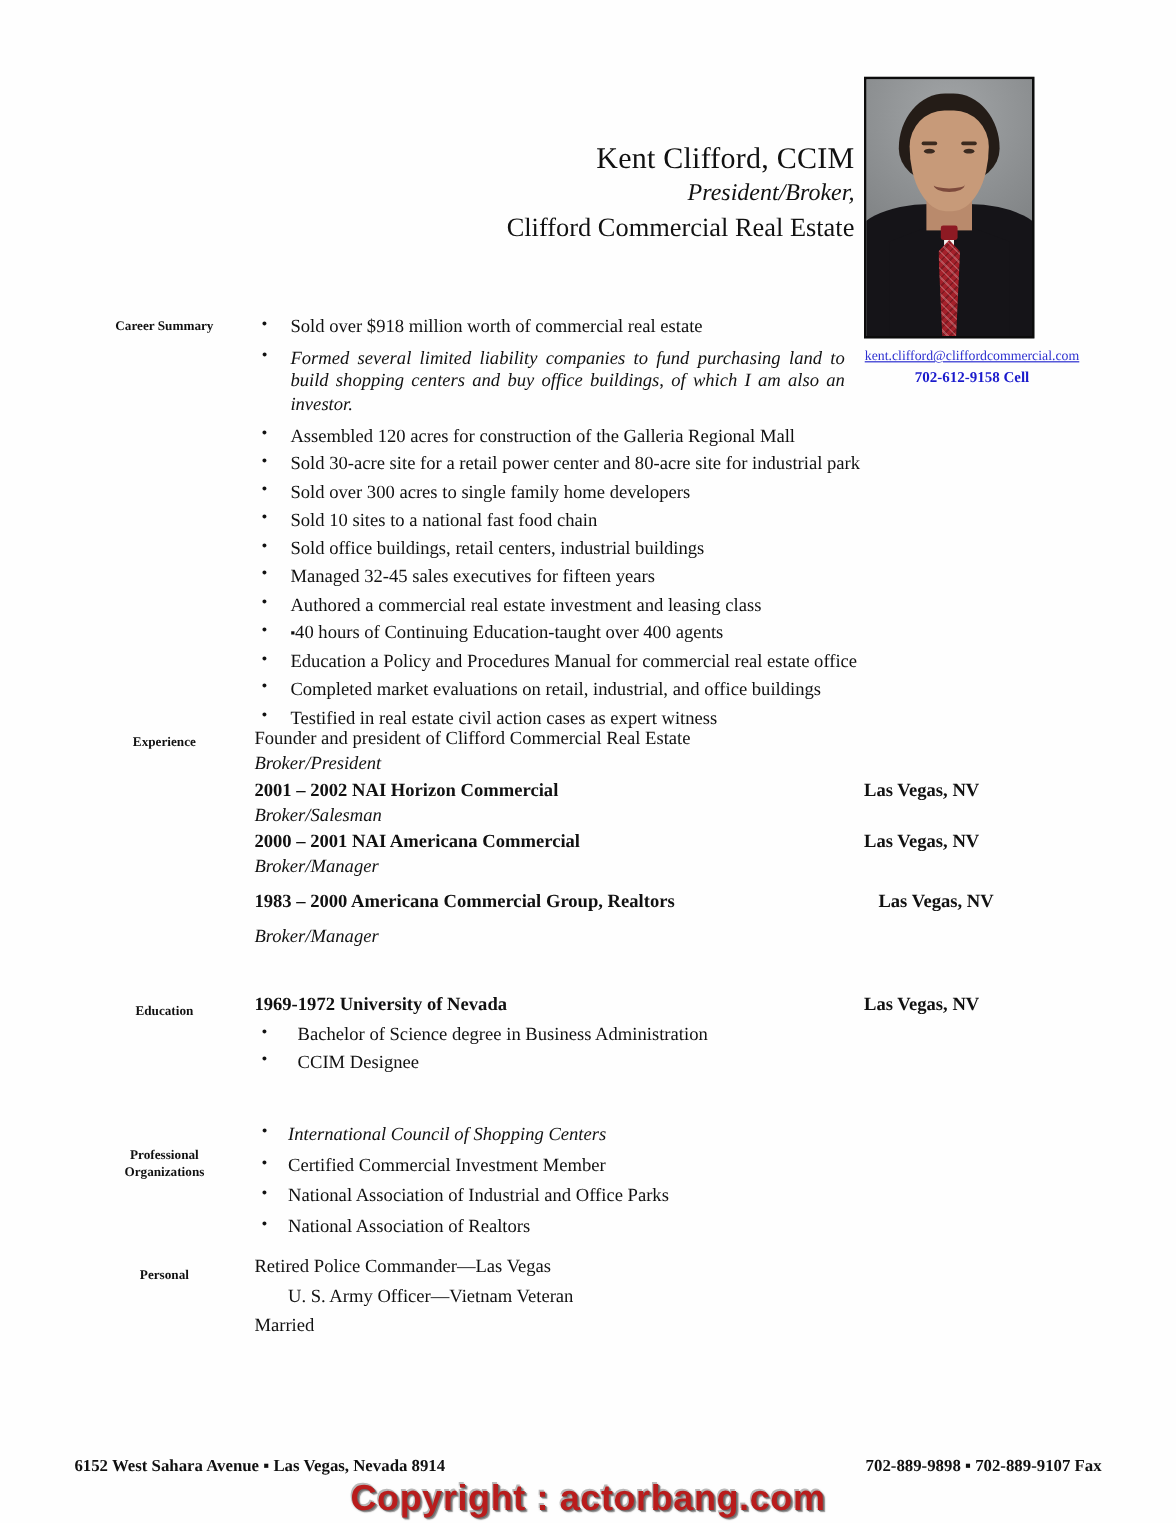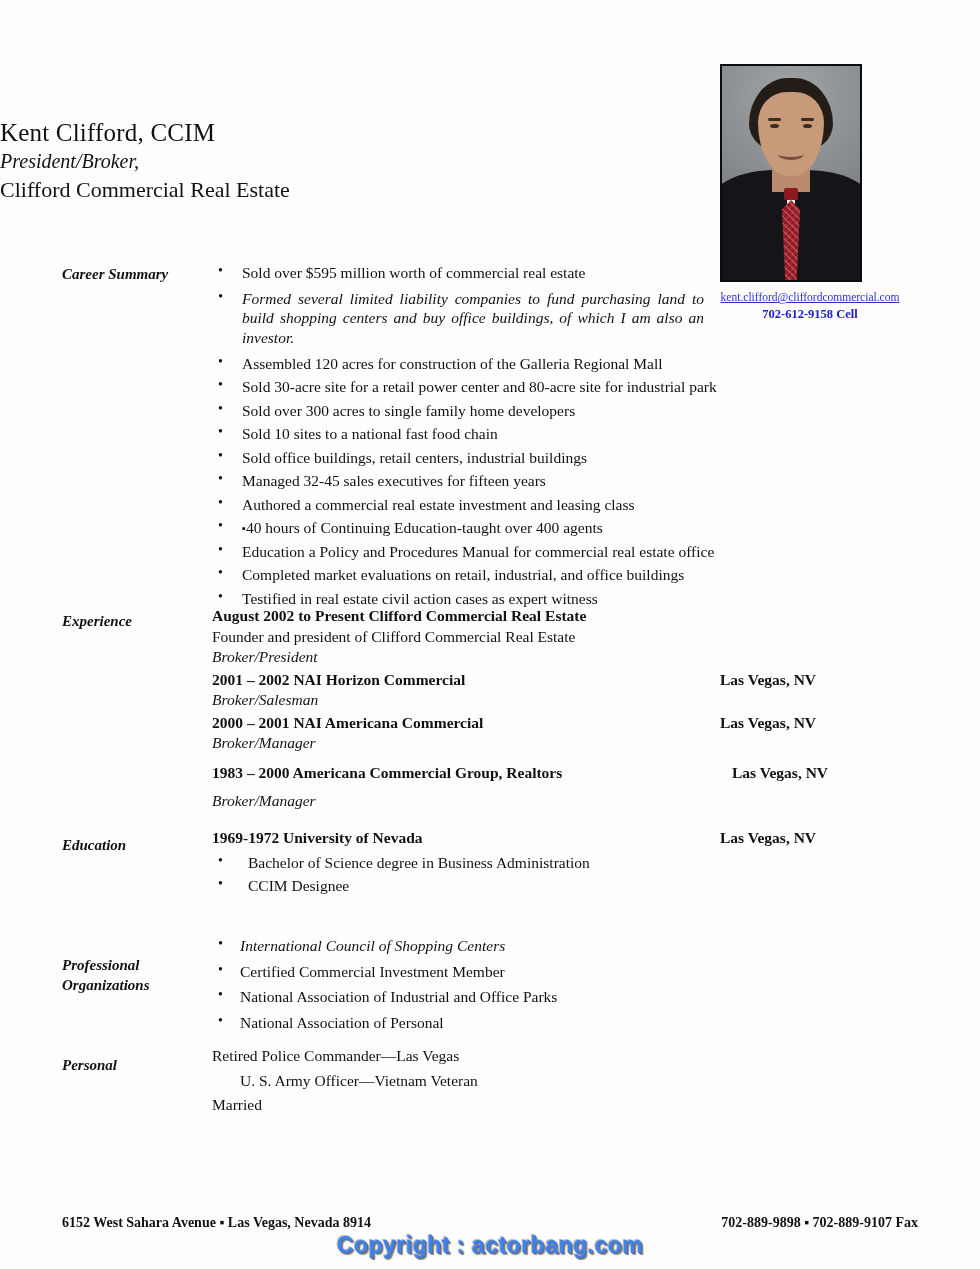--- a/index.html
+++ b/index.html
@@ -19,24 +19,24 @@
 
   .page {
     position: absolute;
     inset: 0;
     background: #fefefe;
   }
 
   
   .header-block {
     position: absolute;
-    left: 0;
+    left: 12px;
     top: 118px;
     width: 700px;
-    text-align: left;
+    text-align: right;
     line-height: 1.16;
   }
   .hdr-name {
     font-size: 25px;
     letter-spacing: 0.2px;
   }
   .hdr-role {
     font-size: 20px;
     font-style: italic;
     margin-top: 3px;
@@ -210,23 +210,23 @@
   .section {
     position: absolute;
     left: 0;
     width: 940px;
   }
   .sec-label {
     position: absolute;
     left: 62px;
     width: 150px;
     font-weight: bold;
-    font-style: italic;
-    font-size: 15px;
+    font-size: 11px;
     line-height: 1.3;
+    text-align: center;
   }
   .sec-body {
     position: absolute;
     left: 212px;
     width: 700px;
   }
 
   
   ul.bul {
     list-style: none;
@@ -322,24 +322,24 @@
   }
 
   
   .watermark {
     position: absolute;
     left: 0;
     top: 1232px;
     width: 980px;
     text-align: center;
     font-family: "Liberation Sans", "DejaVu Sans", sans-serif;
-    font-size: 23px;
+    font-size: 30px;
     font-weight: bold;
     letter-spacing: 0.5px;
-    color: #3b82f6;
+    color: #b91c1c;
     text-shadow:
       1px 1px 0 #6d6d6d,
       2px 2px 1px #8a8a8a,
       -1px -1px 0 #b9b9b9,
       0 0 2px rgba(0,0,0,0.35);
     pointer-events: none;
   }
 </style>
 </head>
 <body>
@@ -371,44 +371,41 @@
 
   <div class="contact-block">
     <a class="contact-email" href="#">kent.clifford@cliffordcommercial.com</a>
     <div class="contact-phone">702-612-9158 Cell</div>
   </div>
 
   <div class="section" style="top:265px;">
     <div class="sec-label">Career Summary</div>
     <div class="sec-body">
       <ul class="bul">
-        <li>Sold over $595 million worth of commercial real estate</li>
+        <li>Sold over $918 million worth of commercial real estate</li>
         <li class="justified">Formed several limited liability companies to fund purchasing land to build shopping centers and buy office buildings, of which I am also an investor.</li>
         <li>Assembled 120 acres for construction of the Galleria Regional Mall</li>
         <li>Sold  30-acre site for a retail power center and  80-acre site for industrial park</li>
         <li>Sold over 300 acres to single family home developers</li>
         <li>Sold 10 sites to a national fast food chain</li>
         <li>Sold office buildings, retail centers, industrial buildings</li>
         <li>Managed 32-45 sales executives for fifteen years</li>
         <li>Authored a commercial real estate investment and leasing class</li>
         <li class="nobullet subbullet"><span class="sq">▪</span><span>40 hours of Continuing Education-taught over 400 agents</span></li>
         <li>Education a Policy and Procedures Manual for commercial real estate office</li>
         <li>Completed market evaluations on retail, industrial, and office buildings</li>
         <li>Testified in real estate civil action cases as expert witness</li>
       </ul>
     </div>
   </div>
 
   <div class="section" style="top:608px;">
     <div class="sec-label" style="top:4px;">Experience</div>
     <div class="sec-body">
 
-      <div class="exp-row" style="margin-bottom:5px;">
-        <span class="exp-title">August 2002 to Present  Clifford Commercial Real Estate</span>
-      </div>
       <div class="exp-sub" style="margin-bottom:5px;">Founder and president of Clifford Commercial Real Estate</div>
       <div class="exp-sub ital" style="margin-bottom:7px;">Broker/President</div>
 
       <div class="exp-row" style="margin-bottom:5px;">
         <span class="exp-title">2001 – 2002 NAI Horizon Commercial</span>
         <span class="exp-loc" style="left:508px; top:0;">Las Vegas, NV</span>
       </div>
       <div class="exp-sub ital" style="margin-bottom:7px;">Broker/Salesman</div>
 
       <div class="exp-row" style="margin-bottom:5px;">
@@ -443,21 +440,21 @@
   <div class="section" style="top:938px;">
     <div class="sec-label" style="top:18px;">
       <div>Professional</div>
       <div>Organizations</div>
     </div>
     <div class="sec-body">
       <ul class="bul">
         <li style="padding-left:28px; margin-bottom:10px;font-style:italic;">International Council of Shopping Centers</li>
         <li style="padding-left:28px; margin-bottom:10px;">Certified Commercial Investment Member</li>
         <li style="padding-left:28px; margin-bottom:10px;">National Association of Industrial and Office Parks</li>
-        <li style="padding-left:28px;">National Association of Personal</li>
+        <li style="padding-left:28px;">National Association of Realtors</li>
       </ul>
     </div>
   </div>
 
   <div class="section" style="top:1048px;">
     <div class="sec-label" style="top:8px;">Personal</div>
     <div class="sec-body">
       <div class="plain-line" style="margin-bottom:9px;">Retired Police Commander—Las Vegas</div>
       <div class="plain-line" style="margin-bottom:9px;margin-left:28px;">U. S. Army Officer—Vietnam Veteran</div>
       <div class="plain-line">Married</div>

